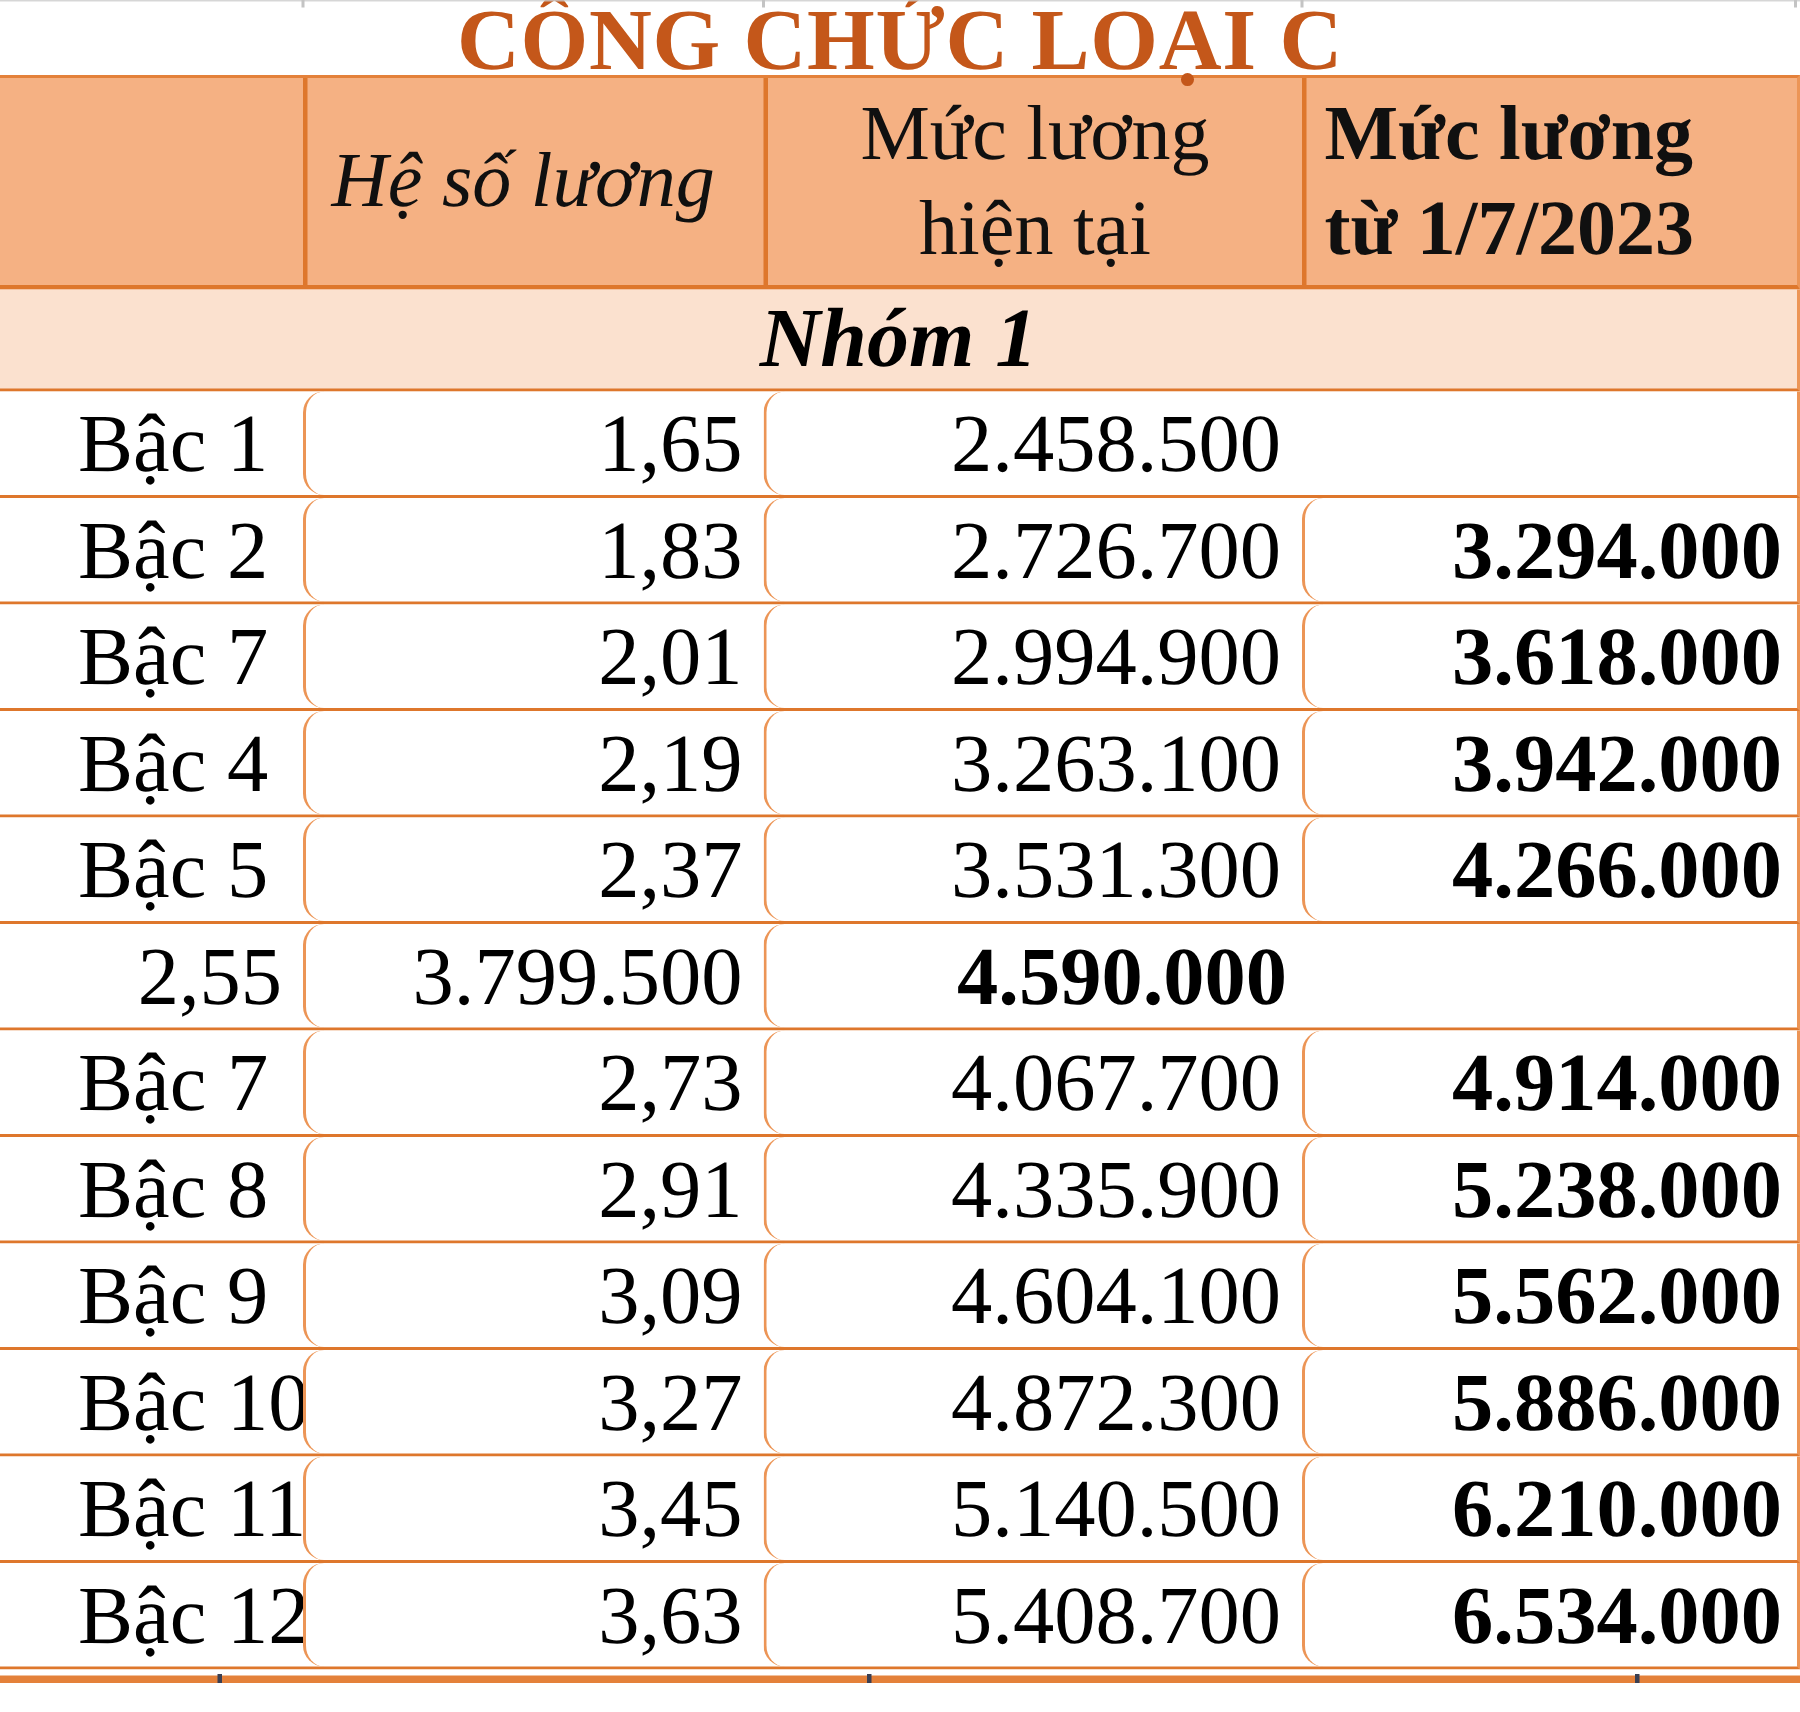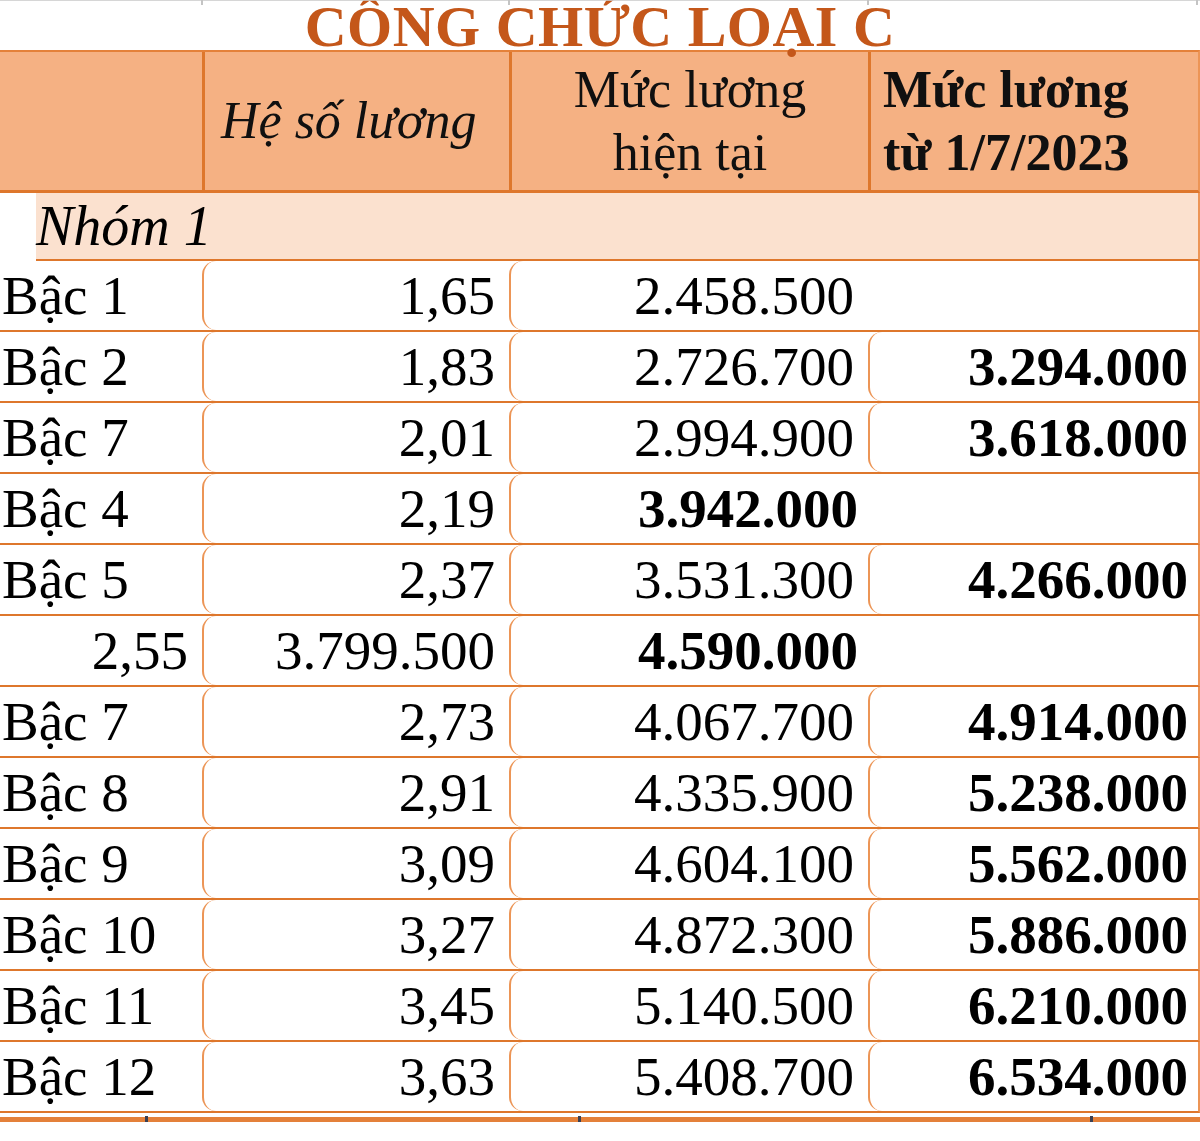--- a/index.html
+++ b/index.html
@@ -55,42 +55,41 @@
   .th.c2 { padding-left: 16px; font-style: italic; }
   .th.c3 { text-align: center; }
   .th.c4 { padding-left: 12px; font-weight: bold; }
 
   
   .group-row {
     height: 68px;
     background: #fbe1cf;
     border-bottom: 2px solid #de772c;
     border-right: 2px solid #ec9556;
-    display: flex; align-items: center; justify-content: flex-start;
-    font-size: 56px; font-weight: normal; font-style: italic;
+    display: flex; align-items: center; justify-content: center;
+    font-size: 56px; font-weight: bold; font-style: italic;
     line-height: 1;
-    margin-left: 36px;
   }
 
   
   .row {
     display: grid;
     grid-template-columns: 202px 307px 359px 330px;
     height: 71px;
     border-bottom: 2px solid #de772c;
     border-right: 2px solid #ec9556;
     background: #fff;
     font-size: 55px;
   }
   .cell {
     display: flex; align-items: center;
     line-height: 1; overflow: hidden; white-space: nowrap;
   }
   .cell + .cell { border-left: 2px solid #ec9556; border-radius: 14px; }
-  .cell.lab { padding-left: 2px; }
+  .cell.lab { padding-left: 12px; margin-left: 40px; }
   .cell.num { justify-content: flex-end; padding-right: 14px; }
   .cell.c4  { font-weight: bold; padding-right: 10px; }
 
   
   .bottom-remnant { position: relative; height: 9px; background: #ffffff; }
   .bottom-remnant .bar { position: absolute; bottom: 0; left: 0; width: 1200px; height: 5px; background: #e4813a; }
   .bottom-remnant .tick { position: absolute; bottom: 0; width: 3px; height: 6px; background: #3a3f52; }
 </style>
 </head>
 <body>
@@ -141,20 +140,21 @@
   </div>
   <div class="row">
     <div class="cell lab">Bậc 7</div>
     <div class="cell num">2,01</div>
     <div class="cell num">2.994.900</div>
     <div class="cell num c4">3.618.000</div>
   </div>
   <div class="row">
     <div class="cell lab">Bậc 4</div>
     <div class="cell num">2,19</div>
+    <div class="cell num">3.263.100</div>
     <div class="cell num c4">3.942.000</div>
   </div>
   <div class="row">
     <div class="cell lab">Bậc 5</div>
     <div class="cell num">2,37</div>
     <div class="cell num">3.531.300</div>
     <div class="cell num c4">4.266.000</div>
   </div>
   <div class="row">
     <div class="cell num">2,55</div>

